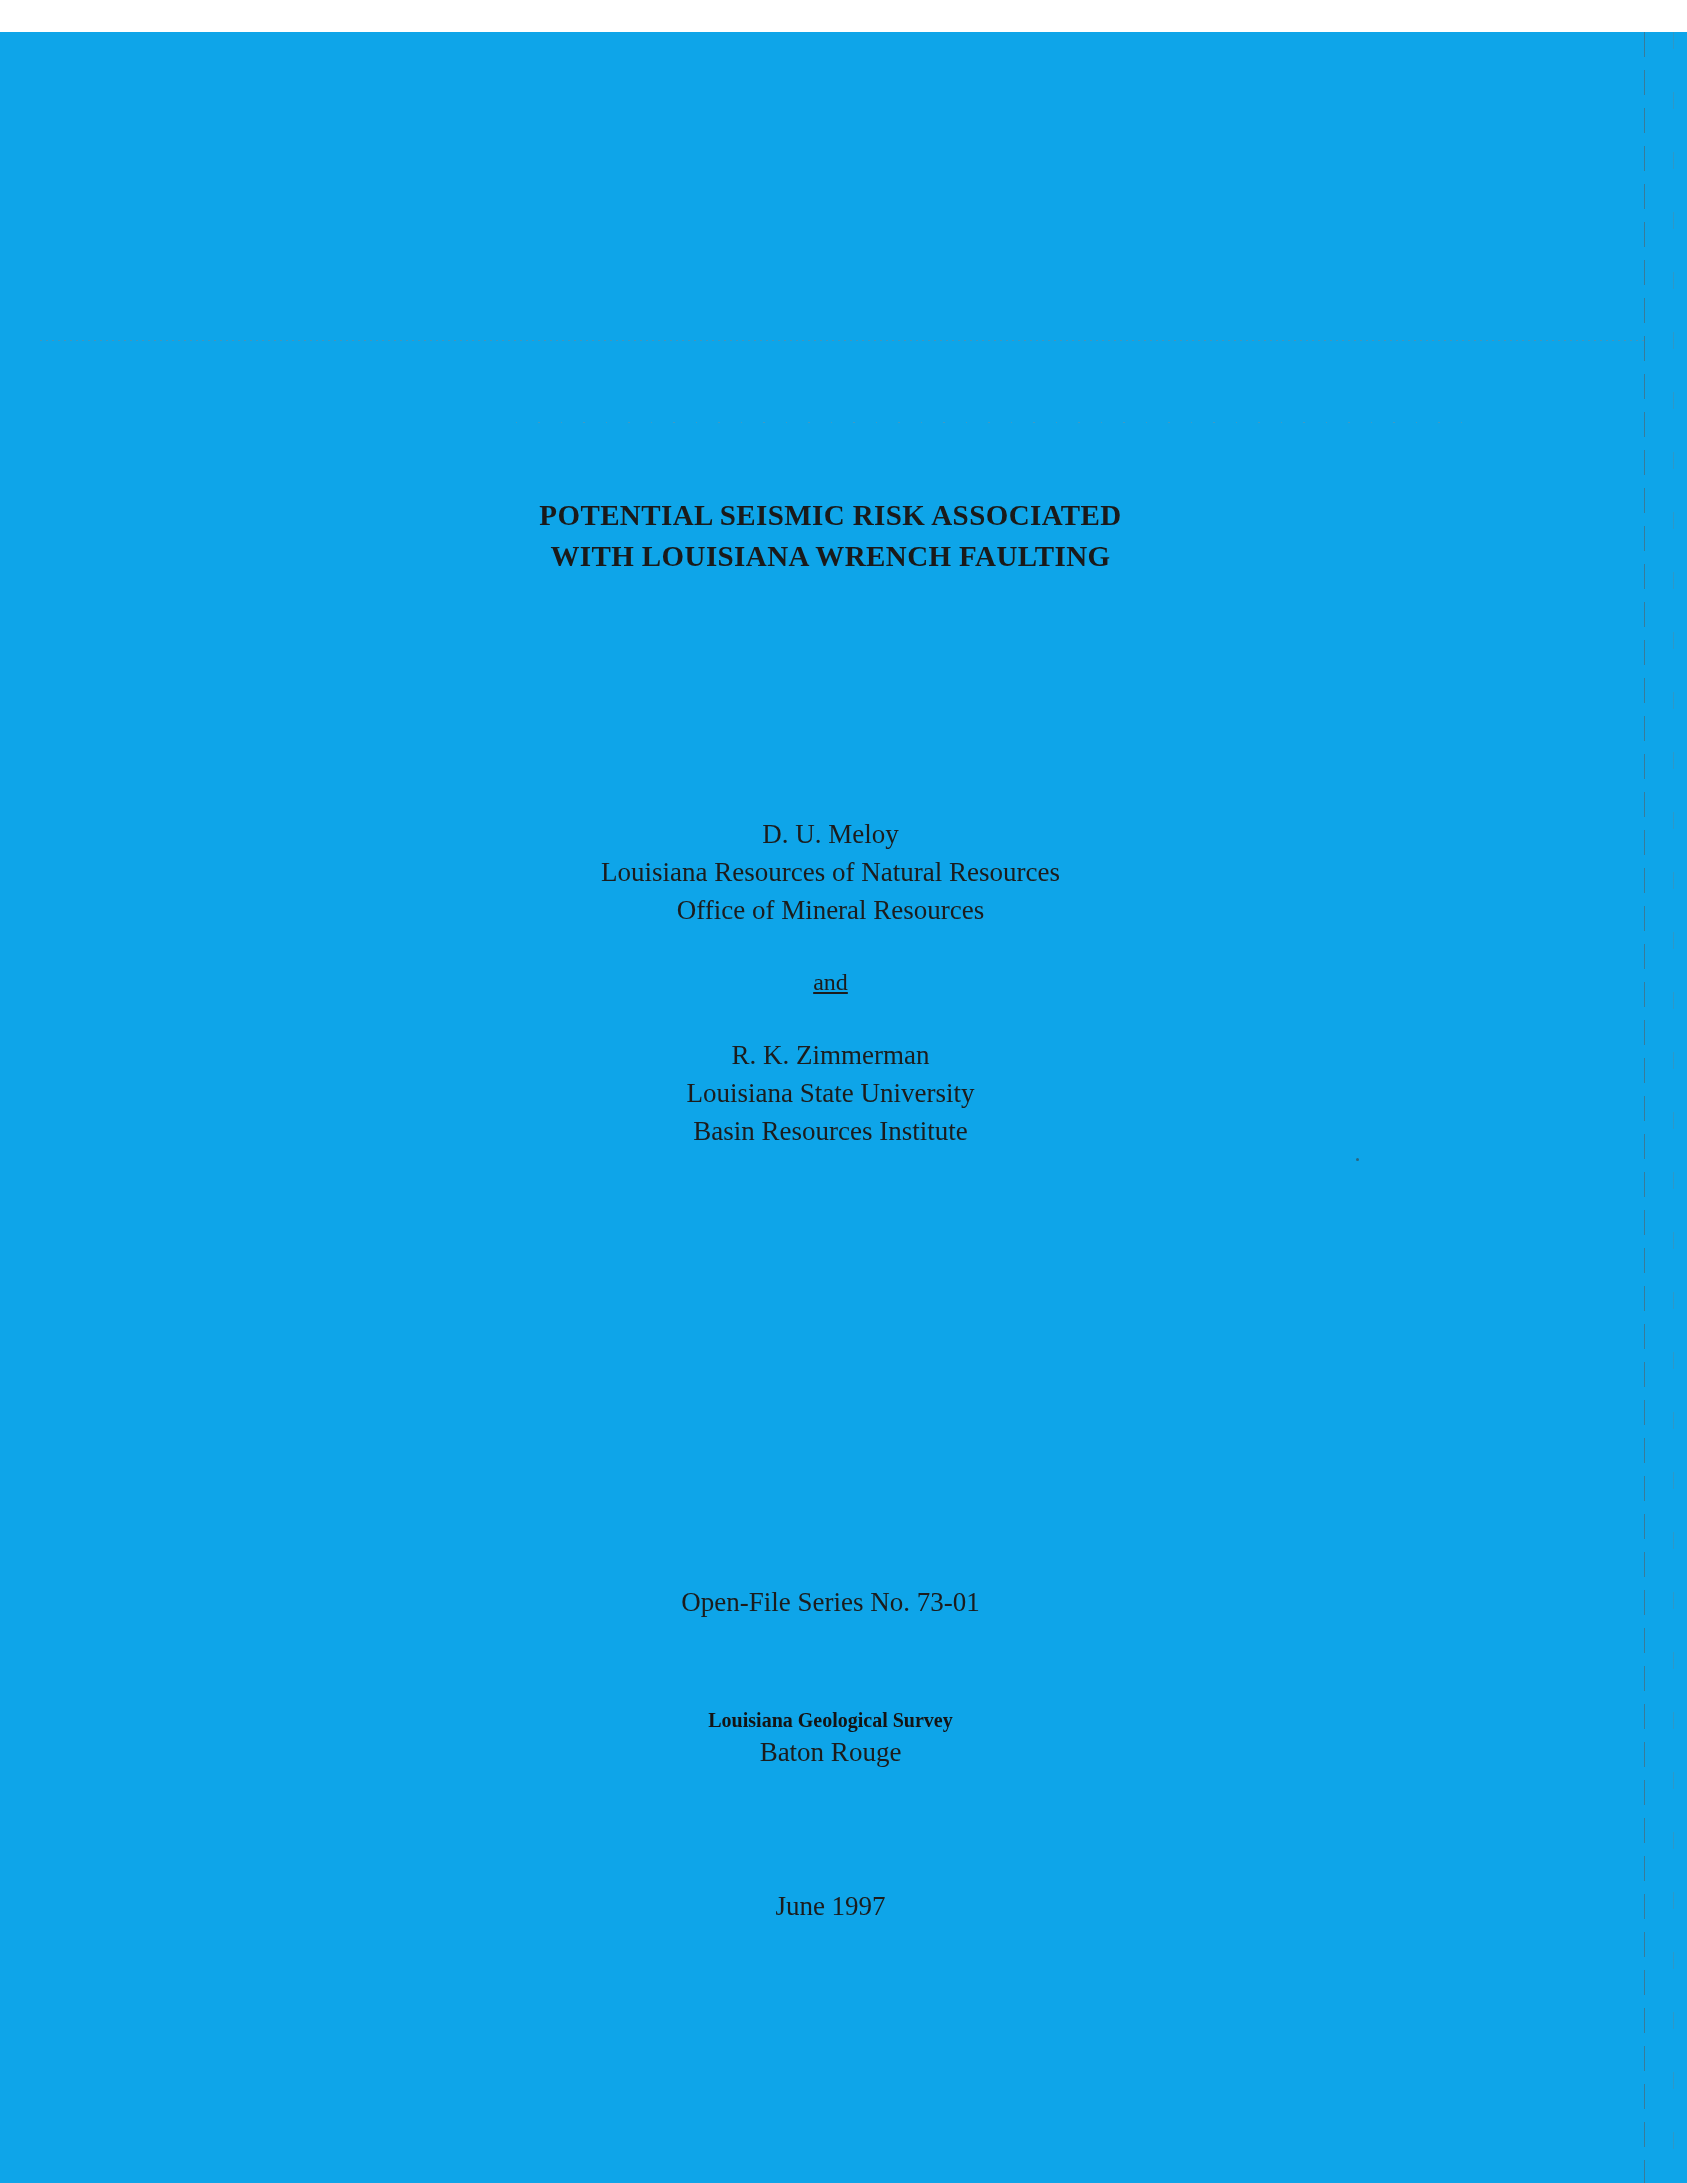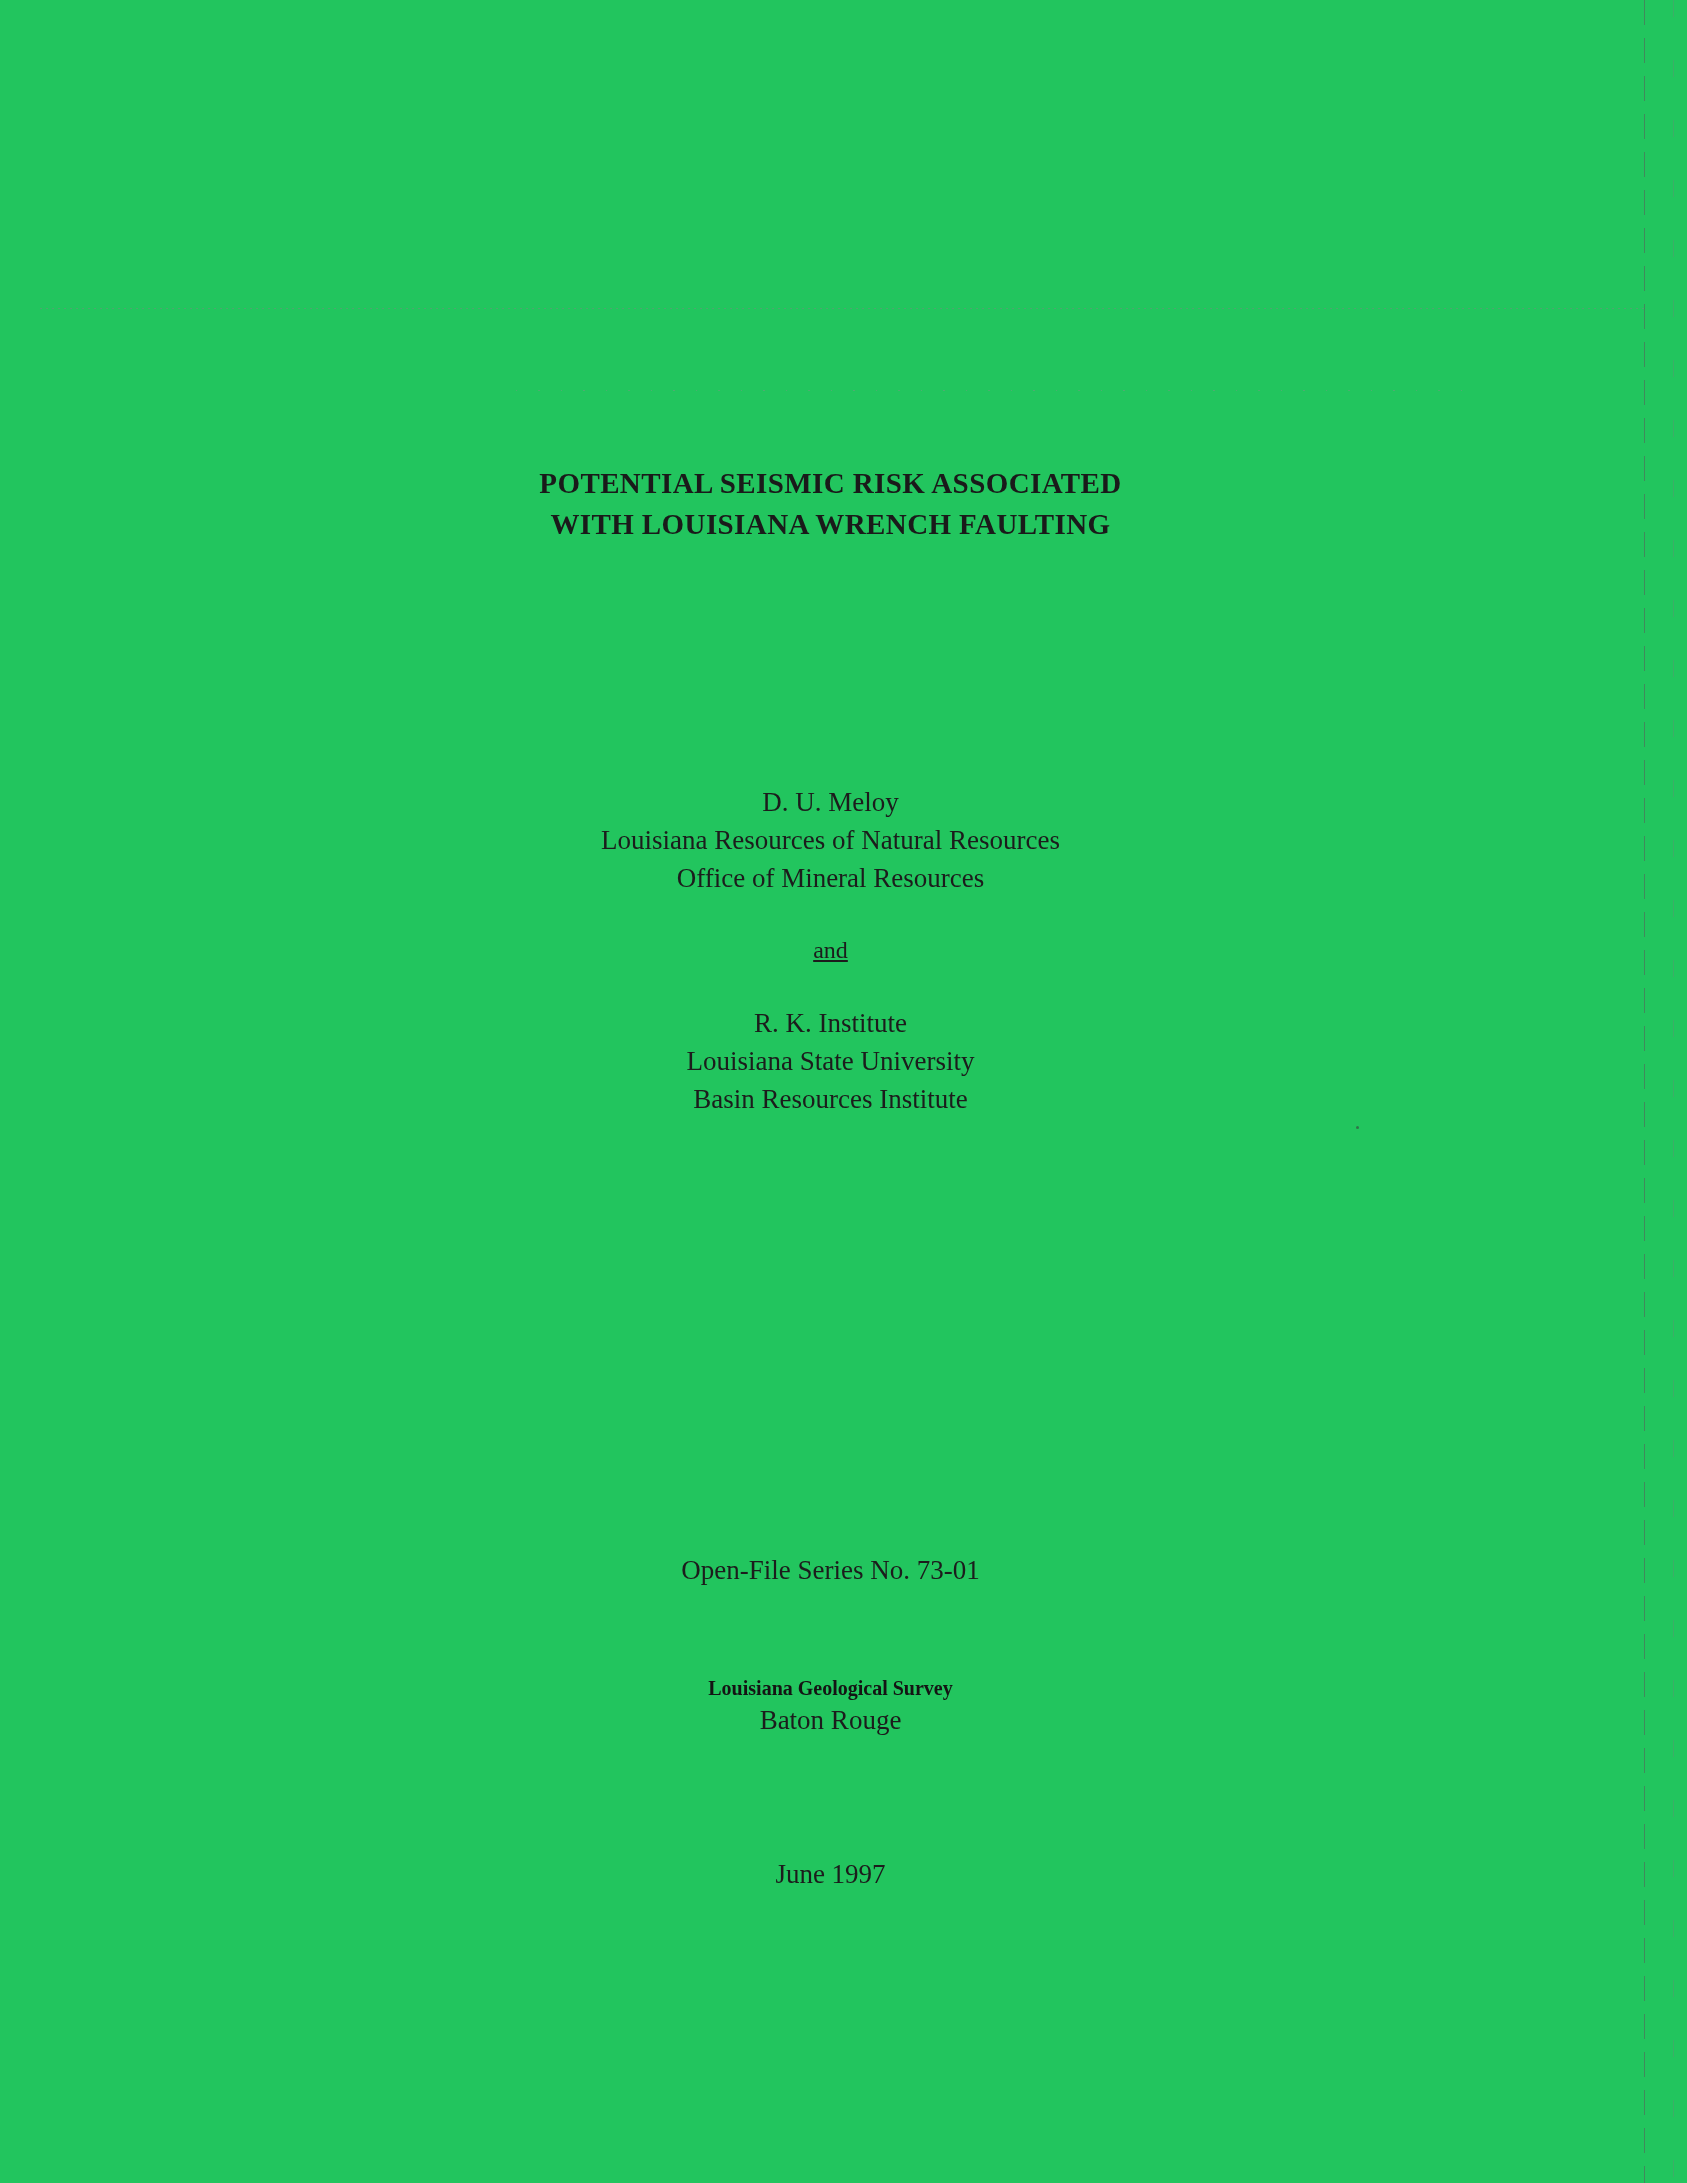--- a/index.html
+++ b/index.html
@@ -13,21 +13,22 @@
     position: relative;
     font-family: "Liberation Serif", serif;
     color: #111111;
     overflow: hidden;
   }
 
   
   .page {
     position: absolute;
     inset: 0;
-    background: #22c55e;
+    background: #0ea5e9;
+    margin-top: 32px;
   }
 
   
   .scan-edge-right {
     position: absolute;
     top: 0;
     right: 42px;
     width: 1.3px;
     height: 2183px;
     background: repeating-linear-gradient(
@@ -196,21 +197,21 @@
     </div>
 
     <div class="authors-block">
 
       <div class="author-line">D. U. Meloy</div>
       <div class="author-line">Louisiana Resources of Natural Resources</div>
       <div class="author-line">Office of Mineral Resources</div>
 
       <div class="conjunction">and</div>
 
-      <div class="author-line">R. K. Institute</div>
+      <div class="author-line">R. K. Zimmerman</div>
       <div class="author-line">Louisiana State University</div>
       <div class="author-line">Basin Resources Institute</div>
 
     </div>
 
     <div class="series-block">
       <div class="series-line">Open-File Series No. 73-01</div>
     </div>
 
     <div class="publisher-block">

